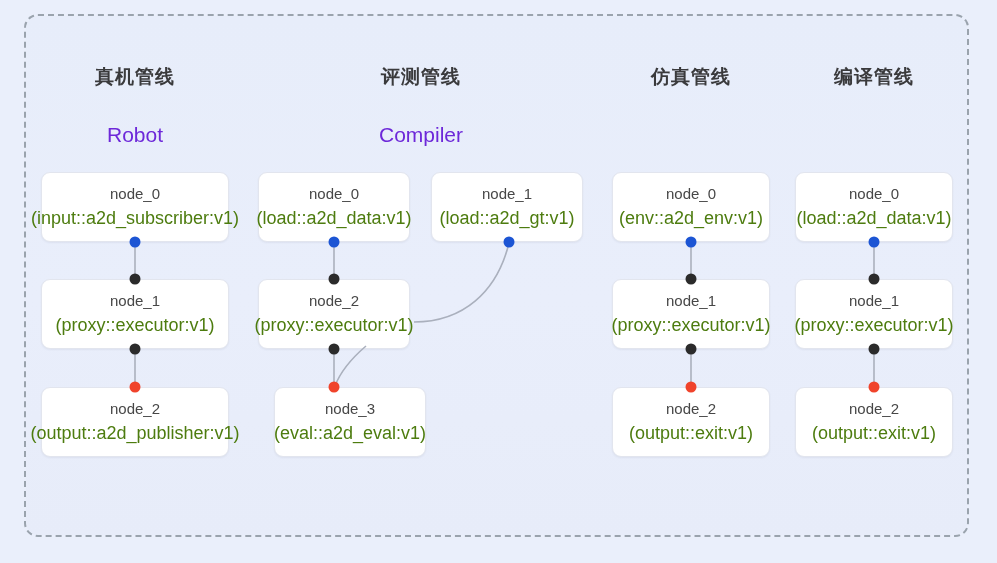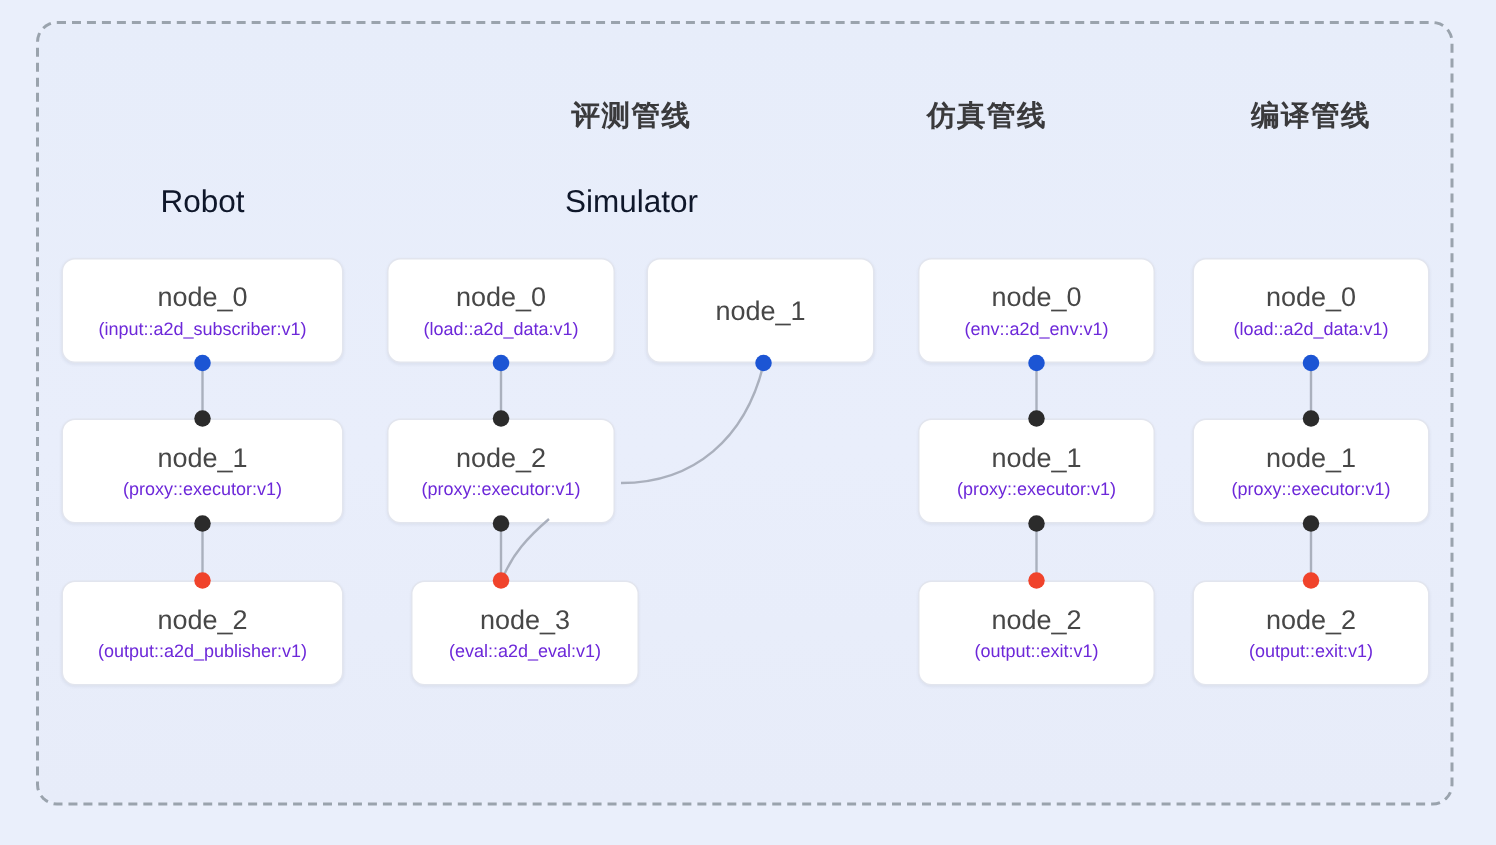--- a/index.html
+++ b/index.html
@@ -49,46 +49,46 @@
     font-weight: bold;
     color: #3a3a3c;
     letter-spacing: 1px;
     white-space: nowrap;
   }
   .col-sub {
     position: absolute;
     text-align: center;
     font-size: 21px;
     font-weight: normal;
-    color: #0f172a;
+    color: #6d28d9;
     white-space: nowrap;
   }
 
   .node {
     position: absolute;
     box-sizing: border-box;
     background: #ffffff;
     border: 1px solid #e2e5ee;
     border-radius: 9px;
     box-shadow: 0 1px 2px rgba(60,70,100,0.07);
     display: flex;
     flex-direction: column;
     align-items: center;
     justify-content: center;
     text-align: center;
     padding: 4px 6px;
   }
   .node .n-name {
-    font-size: 18px;
+    font-size: 15px;
     color: #474747;
     line-height: 1.45;
   }
   .node .n-type {
-    font-size: 12px;
-    color: #6d28d9;
+    font-size: 18px;
+    color: #4d7c0f;
     line-height: 1.45;
     white-space: nowrap;
   }
 
   .port {
     position: absolute;
     width: 11px;
     height: 11px;
     border-radius: 50%;
     transform: translate(-50%, -50%);
@@ -132,26 +132,27 @@
 
     <path d="M 366 346 C 352 358 341 370 335 386"></path>
 
     <line x1="691" y1="242" x2="691" y2="278"></line>
     <line x1="691" y1="350" x2="691" y2="386"></line>
 
     <line x1="874" y1="242" x2="874" y2="278"></line>
     <line x1="874" y1="350" x2="874" y2="386"></line>
   </svg>
 
+  <div class="col-title" style="left:55px;  top:64px; width:160px;">真机管线</div>
   <div class="col-sub" style="left:55px;  top:123px; width:160px;">Robot</div>
 
   <div class="col-title" style="left:341px; top:64px; width:160px;">评测管线</div>
-  <div class="col-sub" style="left:341px; top:123px; width:160px;">Simulator</div>
-
-  <div class="col-title" style="left:578px; top:64px; width:160px;font-family:Liberation Mono, monospace;">仿真管线</div>
+  <div class="col-sub" style="left:341px; top:123px; width:160px;">Compiler</div>
+
+  <div class="col-title" style="left:611px; top:64px; width:160px;font-family:Liberation Mono, monospace;">仿真管线</div>
 
   <div class="col-title" style="left:794px; top:64px; width:160px;">编译管线</div>
 
   <div class="node" style="left:41px; top:172px; width:188px; height:70px;">
     <div class="n-name">node_0</div>
     <div class="n-type">(input::a2d_subscriber:v1)</div>
   </div>
   <div class="port port-in-blue" style="left:135px; top:242px;"></div>
 
   <div class="node" style="left:41px; top:279px; width:188px; height:70px;">
@@ -168,20 +169,21 @@
   <div class="port port-red" style="left:135px; top:387px;"></div>
 
   <div class="node" style="left:258px; top:172px; width:152px; height:70px;">
     <div class="n-name">node_0</div>
     <div class="n-type">(load::a2d_data:v1)</div>
   </div>
   <div class="port port-in-blue" style="left:334px; top:242px;"></div>
 
   <div class="node" style="left:431px; top:172px; width:152px; height:70px;">
     <div class="n-name">node_1</div>
+    <div class="n-type">(load::a2d_gt:v1)</div>
   </div>
   <div class="port port-in-blue" style="left:509px; top:242px;"></div>
 
   <div class="node" style="left:258px; top:279px; width:152px; height:70px;">
     <div class="n-name">node_2</div>
     <div class="n-type">(proxy::executor:v1)</div>
   </div>
   <div class="port port-black" style="left:334px; top:279px;"></div>
   <div class="port port-black" style="left:334px; top:349px;"></div>
 

